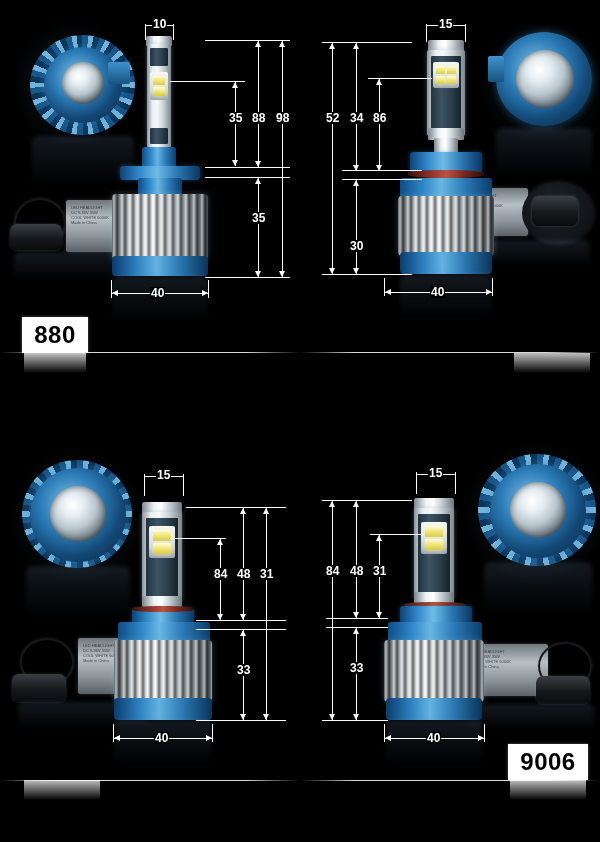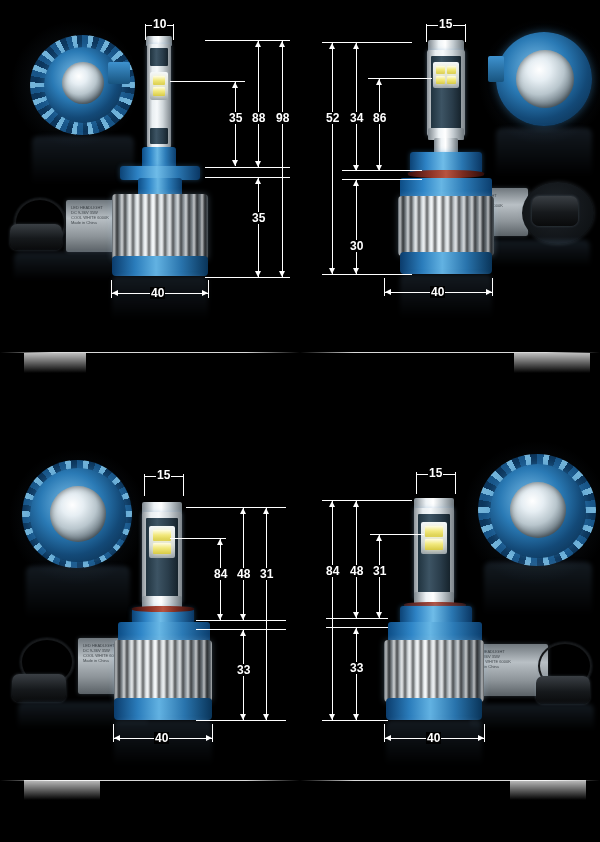--- a/index.html
+++ b/index.html
@@ -172,20 +172,23 @@
     <div class="dimlabel" style="left:251px;top:212px;">35</div>
 
     <div class="vline" style="left:111px;top:280px;height:18px;"></div>
     <div class="vline" style="left:208px;top:280px;height:18px;"></div>
     <div class="hline" style="left:111px;top:293px;width:98px;"></div>
     <div class="arrL" style="left:112px;top:290px;"></div>
     <div class="arrR" style="left:202px;top:290px;"></div>
     <div class="dimlabel" style="left:150px;top:287px;">40</div>
 
     <div class="baseline" style="left:0px;top:352px;width:300px;"></div>
+    <div class="plate" style="left:22px;top:317px;width:66px;height:36px;font-size:24px;">
+      <span>880</span>
+    </div>
     <div class="plate-reflect" style="left:24px;top:353px;width:62px;height:20px;"></div>
   </div>
 
   <div class="quad q-tr">
 
     <div class="glow" style="left:178px;top:18px;width:130px;height:130px;"></div>
     <div class="socket" style="left:196px;top:32px;width:96px;height:94px;"></div>
     <div class="socket-lens" style="left:216px;top:50px;width:58px;height:58px;"></div>
     <div class="socket-tab" style="left:188px;top:56px;width:16px;height:26px;"></div>
     <div class="refl" style="left:196px;top:128px;width:96px;height:62px;"></div>
@@ -403,16 +406,19 @@
     <div class="dimlabel" style="left:49px;top:232px;">33</div>
 
     <div class="vline" style="left:84px;top:294px;height:18px;"></div>
     <div class="vline" style="left:184px;top:294px;height:18px;"></div>
     <div class="hline" style="left:84px;top:308px;width:101px;"></div>
     <div class="arrL" style="left:85px;top:305px;"></div>
     <div class="arrR" style="left:178px;top:305px;"></div>
     <div class="dimlabel" style="left:126px;top:302px;">40</div>
 
     <div class="baseline" style="left:0px;top:350px;width:300px;"></div>
+    <div class="plate" style="left:208px;top:314px;width:80px;height:36px;font-size:24px;">
+      <span>9006</span>
+    </div>
     <div class="plate-reflect" style="left:210px;top:350px;width:76px;height:20px;"></div>
   </div>
 
 </div>
 
 </body></html>

